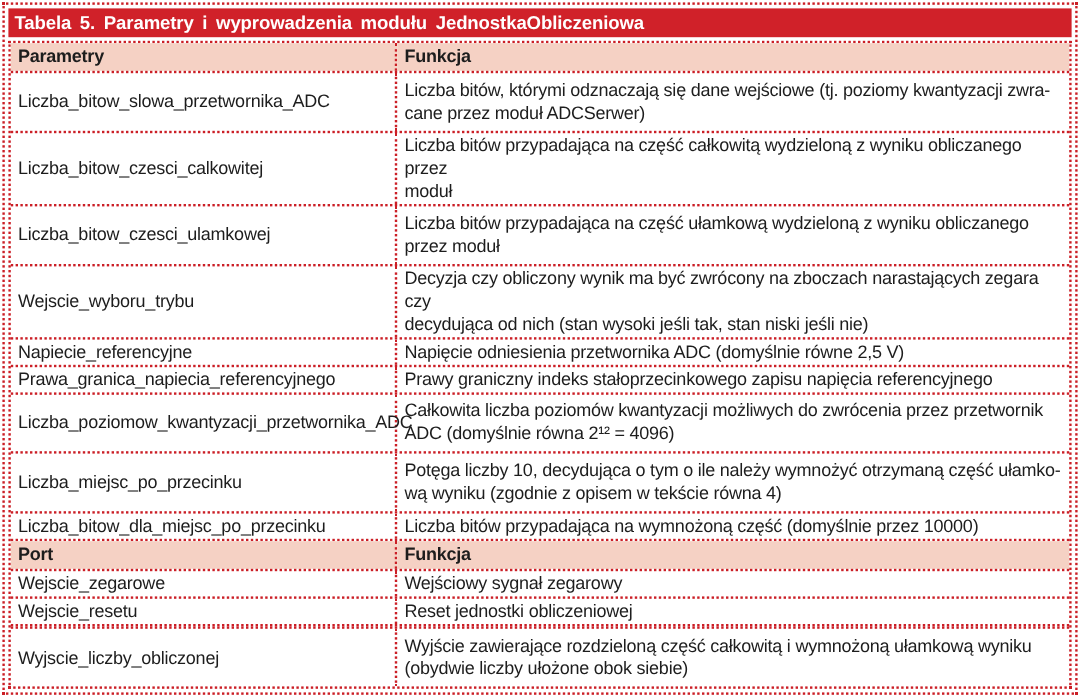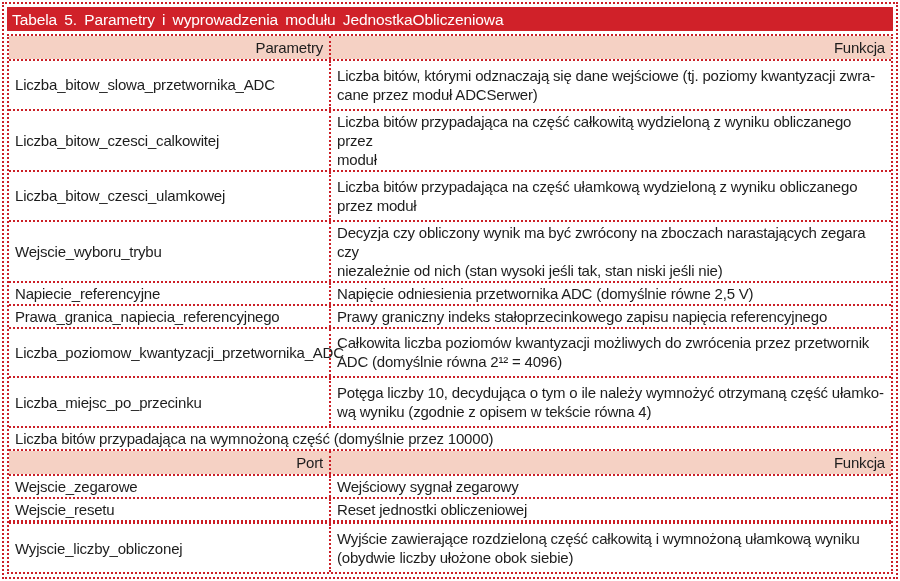--- a/index.html
+++ b/index.html
@@ -9,21 +9,21 @@
     color:#1d1d1d;overflow:hidden;
   }
   .frame{
     position:absolute;top:2px;left:2px;right:2px;bottom:2px;
     border:2px dotted #cb1f26;
     padding:3px;box-sizing:border-box;
     display:flex;flex-direction:column;
   }
   .title-bar{
     background:#d02129;color:#ffffff;
-    font-weight:normal;font-size:15.5px;letter-spacing:-0.1px;word-spacing:3px;
+    font-weight:bold;font-size:15.5px;letter-spacing:-0.1px;word-spacing:3px;
     padding:4px 5px 3px 5px;line-height:17px;
     flex:none;
   }
   .grid{
     margin-top:3px;border:2px dotted #cb1f26;
     flex:1;display:flex;flex-direction:column;
   }
   .tr{
     display:flex;align-items:stretch;
     border-top:2px dotted #cb1f26;
@@ -31,21 +31,21 @@
   }
   .tr:first-child{border-top:none;}
   .td{
     display:flex;flex-direction:column;justify-content:center;
     padding:1px 6px;box-sizing:border-box;
     font-size:15px;line-height:19px;letter-spacing:-0.2px;
   }
   .c1{width:322px;flex:none;border-right:2px dotted #cb1f26;}
   .c2{flex:1;white-space:pre-line;}
   .head{
-    background:#f5d1c4;font-weight:normal;text-align:right;
+    background:#f5d1c4;font-weight:bold;text-align:left;
     justify-content:center;padding:2px 6px;
   }
   .grow{flex:1;}
 </style>
 </head>
 <body>
 
 <div class="frame">
 
   <div class="title-bar">Tabela 5. Parametry i wyprowadzenia modułu JednostkaObliczeniowa</div>
@@ -71,21 +71,21 @@
 
     <div class="tr grow">
       <div class="td c1">Liczba_bitow_czesci_ulamkowej</div>
       <div class="td c2">Liczba bitów przypadająca na część ułamkową wydzieloną z wyniku obliczanego
 przez moduł</div>
     </div>
 
     <div class="tr grow">
       <div class="td c1">Wejscie_wyboru_trybu</div>
       <div class="td c2">Decyzja czy obliczony wynik ma być zwrócony na zboczach narastających zegara czy
-niezależnie od nich (stan wysoki jeśli tak, stan niski jeśli nie)</div>
+decydująca od nich (stan wysoki jeśli tak, stan niski jeśli nie)</div>
     </div>
 
     <div class="tr">
       <div class="td c1">Napiecie_referencyjne</div>
       <div class="td c2">Napięcie odniesienia przetwornika ADC (domyślnie równe 2,5 V)</div>
     </div>
 
 
     <div class="tr">
       <div class="td c1">Prawa_granica_napiecia_referencyjnego</div>
@@ -98,20 +98,21 @@
 ADC (domyślnie równa 2¹² = 4096)</div>
     </div>
 
     <div class="tr grow">
       <div class="td c1">Liczba_miejsc_po_przecinku</div>
       <div class="td c2">Potęga liczby 10, decydująca o tym o ile należy wymnożyć otrzymaną część ułamko-
 wą wyniku (zgodnie z opisem w tekście równa 4)</div>
     </div>
 
     <div class="tr">
+      <div class="td c1">Liczba_bitow_dla_miejsc_po_przecinku</div>
       <div class="td c2">Liczba bitów przypadająca na wymnożoną część (domyślnie przez 10000)</div>
     </div>
 
 
     <div class="tr">
       <div class="td c1 head">Port</div>
       <div class="td c2 head">Funkcja</div>
     </div>
 
     <div class="tr">

